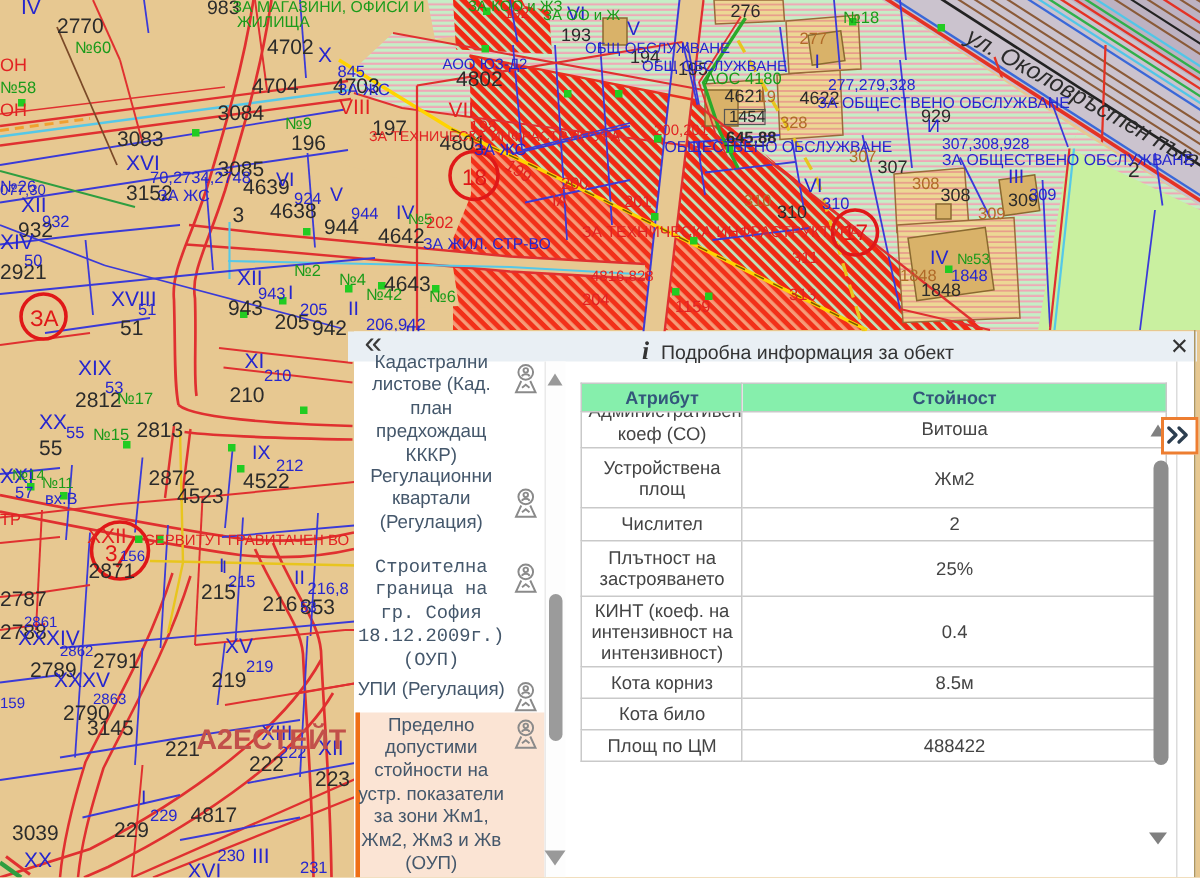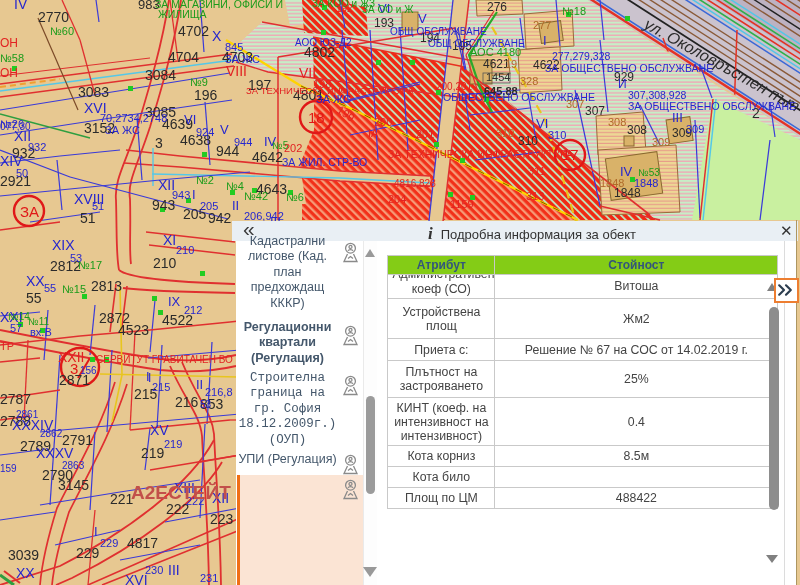--- a/index.html
+++ b/index.html
@@ -13,21 +13,21 @@
 #icoInfo{font-family:"Liberation Serif",serif;font-style:italic;font-weight:bold;font-size:17px;margin-right:8px;}
 #pclose{position:absolute;left:548px;top:2px;font-size:15px;color:#333;}
 .sitem{position:absolute;left:6px;width:99px;color:#44576B;font-size:12.5px;line-height:15.4px;text-align:center;}
 .icon{position:absolute;left:109px;width:19px;height:21px;}
 #hl{position:absolute;left:5px;top:254.7px;width:124.7px;height:110.3px;background:#FBE4D4;border-left:3px solid #F06F16;}
 #sscroll{position:absolute;left:131px;top:21px;width:12.5px;height:344px;background:#FDFDFD;border-left:1px solid #EAEAEA;}
 #sthumb{position:absolute;left:1.5px;top:155px;width:9.5px;height:97.5px;background:#9B9B9B;border-radius:5px;}
 .tri{width:0;height:0;position:absolute;}
 #tbl{position:absolute;left:155.4px;top:34.6px;width:390px;border-collapse:collapse;table-layout:fixed;font-size:12.3px;color:#444;}
 #tbl td,#tbl th{border:1px solid #C9C9C9;text-align:center;vertical-align:middle;padding:0 4px;overflow:hidden;}
-#tbl th{background:#84cc16;color:#33567B;font-size:12px;height:18px;}
+#tbl th{background:#86efac;color:#33567B;font-size:12px;height:18px;}
 #tscroll{position:absolute;left:534px;top:0px;width:14px;height:365px;}
 #tthumb{position:absolute;left:2.6px;top:87px;width:10px;height:203px;background:#8D8D8D;border-radius:5px;}
 #flybtn{position:absolute;z-index:5;left:542px;top:57.5px;width:20.5px;height:21.2px;background:#fff;border:2px solid #ED7E31;text-align:center;line-height:18px;}
 #rline{position:absolute;left:563.5px;top:0px;width:1.7px;height:365px;background:#AD9661;}
 #vline{position:absolute;left:551.5px;top:21px;width:1px;height:344px;background:#DCDCDC;}
 </style>
 </head>
 <body>
 <div id="wrap">
 <svg id="map" width="800" height="585" viewBox="0 0 800 585" xmlns="http://www.w3.org/2000/svg">
@@ -485,21 +485,21 @@
   <div class="sitem" style="top:14px;">Кадастрални листове (Кад. план предхождащ КККР)</div>
   <div class="icon" style="top:22px;"><svg width="19" height="21" viewBox="0 0 19 21">
           <g fill="none" stroke="#8A8A8A" stroke-width="1.3">
             <circle cx="9.5" cy="6.2" r="4.9"></circle>
             <circle cx="9.5" cy="4.9" r="1.5"></circle>
             <path d="M7,8.9 C7.6,7.1 11.4,7.1 12,8.9"></path>
             <path d="M6.5,12 L3,19.5 L16,19.5 L12.5,12"></path>
             <path d="M7,16.5 L9.5,14.5 L12,16.5"></path>
           </g>
         </svg></div>
-  <div class="sitem" style="top:100px;font-weight:bold;">Регулационни квартали (Регулация)</div>
+  <div class="sitem" style="top:90px;">Регулационни квартали (Регулация)</div>
   <div class="icon" style="top:105px;"><svg width="19" height="21" viewBox="0 0 19 21">
           <g fill="none" stroke="#8A8A8A" stroke-width="1.3">
             <circle cx="9.5" cy="6.2" r="4.9"></circle>
             <circle cx="9.5" cy="4.9" r="1.5"></circle>
             <path d="M7,8.9 C7.6,7.1 11.4,7.1 12,8.9"></path>
             <path d="M6.5,12 L3,19.5 L16,19.5 L12.5,12"></path>
             <path d="M7,16.5 L9.5,14.5 L12,16.5"></path>
           </g>
         </svg></div>
   <div class="sitem" style="top:151px;font-family:Liberation Mono, monospace;">Строителна граница на гр. София 18.12.2009г.) (ОУП)</div>
@@ -515,20 +515,21 @@
   <div class="sitem" style="top:231.5px;">УПИ (Регулация)</div>
   <div class="icon" style="top:234px;"><svg width="19" height="21" viewBox="0 0 19 21">
           <g fill="none" stroke="#8A8A8A" stroke-width="1.3">
             <circle cx="9.5" cy="6.2" r="4.9"></circle>
             <circle cx="9.5" cy="4.9" r="1.5"></circle>
             <path d="M7,8.9 C7.6,7.1 11.4,7.1 12,8.9"></path>
             <path d="M6.5,12 L3,19.5 L16,19.5 L12.5,12"></path>
             <path d="M7,16.5 L9.5,14.5 L12,16.5"></path>
           </g>
         </svg></div>
+  <div class="sitem" style="top:255.5px;">Пределно допустими стойности на устр. показатели за зони Жм1, Жм2, Жм3 и Жв (ОУП)</div>
   <div class="icon" style="top:259px;"><svg width="19" height="21" viewBox="0 0 19 21">
           <g fill="none" stroke="#8A8A8A" stroke-width="1.3">
             <circle cx="9.5" cy="6.2" r="4.9"></circle>
             <circle cx="9.5" cy="4.9" r="1.5"></circle>
             <path d="M7,8.9 C7.6,7.1 11.4,7.1 12,8.9"></path>
             <path d="M6.5,12 L3,19.5 L16,19.5 L12.5,12"></path>
             <path d="M7,16.5 L9.5,14.5 L12,16.5"></path>
           </g>
         </svg></div>
   <div id="sscroll">
@@ -549,23 +550,23 @@
     <tr style="height:24.7px">
             <td>
               <div style="margin-top:-9px;line-height:14.5px">Административен коеф (СО)</div>
             </td>
             <td>Витоша</td>
           </tr>
     <tr style="height:40.1px">
             <td>Устройствена площ</td>
             <td>Жм2</td>
           </tr>
-    <tr style="height:21.8px">
-            <td>Приета с:</td>
-            <td>Решение № 67 на СОС от 14.02.2019 г.</td>
+    <tr style="height:21.2px">
+            <td>Числител</td>
+            <td>2</td>
           </tr>
     <tr style="height:37.3px">
             <td>Плътност на застрояването</td>
             <td>25%</td>
           </tr>
     <tr style="height:47.5px">
             <td>КИНТ (коеф. на интензивност на интензивност)</td>
             <td>0.4</td>
           </tr>
     <tr style="height:20.6px">

